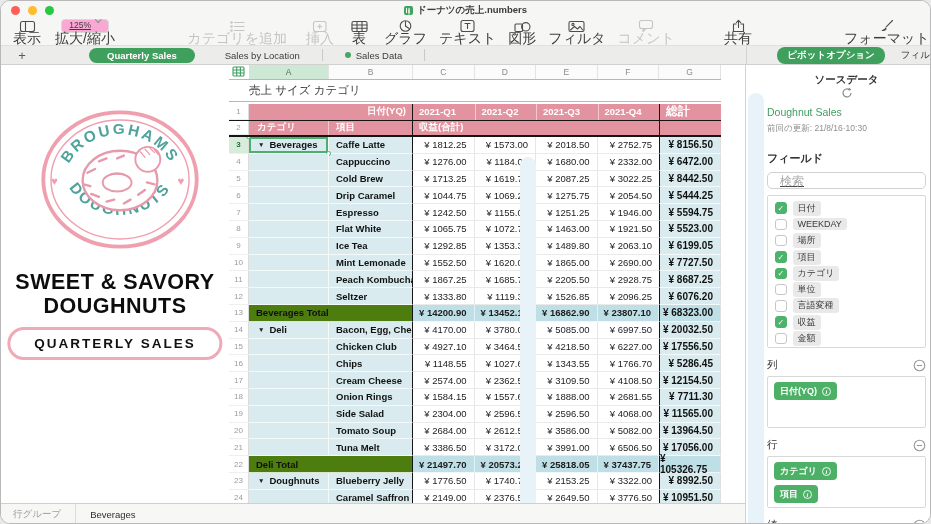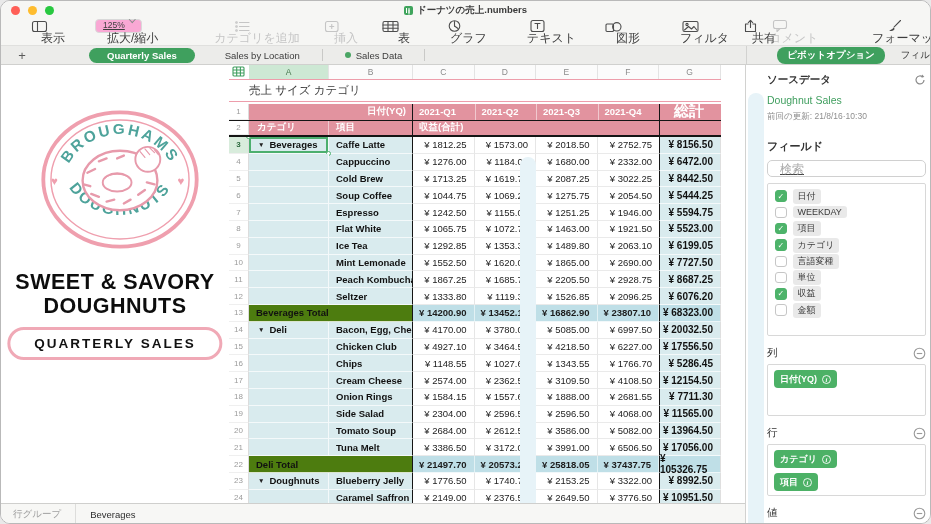--- a/index.html
+++ b/index.html
@@ -13,21 +13,21 @@
   .light.red{background:#ff5f57;}.light.yellow{background:#febc2e;}.light.green{background:#28c840;}
   .doctitle{position:absolute;left:0;right:0;top:3px;text-align:center;font-size:9.5px;font-weight:600;color:#3a3a3a;display:flex;justify-content:center;align-items:center;gap:4px;}
   .docicon{display:inline-block;width:9px;height:9px;background:#3fa45c;border-radius:2px;position:relative;}
   .docicon:after{content:"";position:absolute;left:2px;bottom:2px;width:1.5px;height:4px;background:#fff;box-shadow:2.5px 0 0 #fff, 2.5px 1.5px 0 #fff;height:5px;}
 
   
   .toolbar{position:relative;height:27px;background:#f6f6f4;}
   .tgroup{position:absolute;top:1px;display:flex;gap:14px;}
   .tbtn{display:flex;flex-direction:column;align-items:center;min-width:26px;}
   .tbtn .icn{height:14px;display:flex;align-items:center;justify-content:center;}
-  .tbtn .lbl{font-size:12px;color:#3d3d3d;line-height:10px;white-space:nowrap;margin-left:28px;}
+  .tbtn .lbl{font-size:14px;color:#3d3d3d;line-height:10px;white-space:nowrap;}
   .tbtn.dis .lbl{color:#c5c5c5;}
   .tbtn svg{stroke:#4d4d4d;fill:none;stroke-width:1.1;stroke-linecap:round;stroke-linejoin:round;}
   .tbtn.dis svg{stroke:#c5c5c5;}
   .zoompill{height:14px;background:#f9a8d4;border:1px solid #d9d9d9;border-radius:4px;padding:0 7px;display:flex;align-items:flex-start;gap:5px;font-size:8.5px;color:#3d3d3d;text-decoration:underline;}
   .chev{width:4.5px;height:4.5px;border-right:1.2px solid #8a8a8a;border-bottom:1.2px solid #8a8a8a;transform:rotate(45deg);margin-top:-3px;}
   .selbg{background:#e2e2e0;border-radius:4px;padding:1px 5px;}
 
   
   .tabbar{position:relative;height:20px;background:#ececea;border-top:1px solid #e0e0de;border-bottom:1px solid #d0d0ce;}
   .addtab{position:absolute;left:10px;top:0;width:22px;height:100%;display:flex;align-items:center;justify-content:center;font-size:13px;color:#5a5a5a;}
@@ -59,21 +59,21 @@
   .ca{width:80px;}.cb{width:84px;}.cq{width:61.5px;}.cG{width:62px;}.cg{width:20px;}.cab{width:164px;}.cspan{width:246px;}
   .gut{display:flex;align-items:center;justify-content:center;font-size:8px;color:#9b9b9b;background:#fff;border-right:1px solid #dcdcdc;border-bottom:1px solid #efefef;}
   .gut.gutsel{background:#d8ecdc;color:#2e6b40;font-weight:bold;}
   .trow.head1,.trow.head2{height:16.5px;background:#e2939f;}
   .trow.head1{border-bottom:1.5px solid #151515;}
   .trow.head2{border-bottom:2px solid #151515;}
   .head1 .gut,.head2 .gut{background:#fff;}
   .datehead{display:flex;align-items:center;justify-content:flex-end;padding-right:6px;color:#fff;font-weight:bold;font-size:9.5px;border-right:1.2px solid #151515;}
   .qhead{display:flex;align-items:center;padding-left:6px;color:#fff;font-weight:bold;font-size:9.5px;}
   .qhead + .qhead{border-left:1px solid rgba(255,255,255,.5);}
-  .ghead{display:flex;align-items:center;padding-left:14px;color:#fff;font-weight:bold;font-size:15px;border-left:1.2px solid #151515;}
+  .ghead{display:flex;align-items:center;padding-left:6px;color:#fff;font-weight:bold;font-size:12px;border-left:1.2px solid #151515;}
   .h2a{display:flex;align-items:center;padding-left:8px;color:#fff;font-weight:bold;font-size:9.5px;border-right:1px solid rgba(255,255,255,.5);}
   .h2b{display:flex;align-items:center;padding-left:7px;color:#fff;font-weight:bold;font-size:9.5px;border-right:1.2px solid #151515;}
   .h2v{display:flex;align-items:center;padding-left:6px;color:#fff;font-weight:bold;font-size:9.5px;}
   .h2g{border-left:1.2px solid #151515;}
   .rows{height:366px;overflow:hidden;}
   .trow.rdata{height:16.8px;}
   .acell{display:flex;align-items:center;padding-left:9px;font-weight:bold;font-size:9.5px;color:#111;background:#d9ebee;border-right:1px solid rgba(255,255,255,.7);border-bottom:1px solid rgba(255,255,255,.7);position:relative;}
   .disc{font-size:6.5px;margin-right:5px;color:#222;}
   .bcell{display:flex;align-items:center;padding-left:7px;font-weight:bold;font-size:9.5px;color:#111;background:#d9ebee;border-right:1.2px solid #151515;border-bottom:1px solid rgba(255,255,255,.7);white-space:nowrap;overflow:hidden;}
   .vcell{display:flex;align-items:center;justify-content:flex-end;padding-right:7px;font-size:9.5px;color:#1c1c1c;background:#fff;border-right:1px solid #e6e6e6;border-bottom:1px solid #eaeaea;}
@@ -89,21 +89,21 @@
   
   .statusbar{position:absolute;left:0;top:502px;width:744px;height:22px;background:#f7f7f5;border-top:1px solid #cfcfcd;display:flex;align-items:center;}
   .rowgroup{margin-left:12px;font-size:9.5px;color:#a2a2a2;}
   .statsep{margin-left:14px;width:1px;height:21px;background:#dddddb;}
   .crumb{margin-left:14px;font-size:9.5px;color:#2f2f2f;}
 
   
   .panel{position:absolute;left:744px;top:64px;width:187px;height:460px;background:#fff;border-left:1px solid #d2d2d0;}
   .panelstrip{position:absolute;left:747px;top:92px;width:16px;height:432px;background:#e7f3f8;border-radius:8px 8px 0 0;}
   .panelbody{position:absolute;left:766px;top:64px;width:159px;height:460px;overflow:hidden;}
-  .srcrow{display:flex;justify-content:space-between;align-items:center;margin-top:8px;}
+  .srcrow{display:flex;justify-content:space-between;align-items:center;margin-top:8px;flex-direction:column;}
   .srctitle{font-size:10.5px;font-weight:bold;color:#333;}
   .srcname{margin-top:7px;font-size:10.5px;color:#3f9e5e;}
   .srcupdate{margin-top:5px;font-size:8.5px;color:#8e8e8e;}
   .fieldstitle{margin-top:16px;font-size:11px;font-weight:bold;color:#333;}
   .searchbox{margin-top:6px;height:17px;border:1px solid #d0d0d0;border-radius:5px;background:#fff;display:flex;align-items:center;padding:0 6px;gap:4px;}
   .searchbox input{border:none;outline:none;flex:1;font-size:12px;color:#444;font-family:inherit;background:transparent;text-decoration:underline;}
   .searchbox input::placeholder{color:#a8a8a8;}
   .fieldsbox{margin-top:6px;height:153px;border:1px solid #d8d8d8;border-radius:2px;background:#fff;padding:4px 0;overflow:hidden;}
   .frow{display:flex;align-items:center;height:16.3px;padding-left:7px;gap:6px;}
   .chk{width:11.5px;height:11.5px;border-radius:3px;border:1px solid #c6c6c6;background:#fff;color:#fff;font-size:8px;display:flex;align-items:center;justify-content:center;flex:0 0 auto;}
@@ -420,21 +420,21 @@
               <div class="cb bcell">Cold Brew</div>
               <div class="cq vcell">¥ 1713.25</div>
               <div class="cq vcell">¥ 1619.75</div>
               <div class="cq vcell">¥ 2087.25</div>
               <div class="cq vcell qlast">¥ 3022.25</div>
               <div class="cG gcell">¥ 8442.50</div>
             </div>
             <div class="trow rdata">
               <div class="cg gut">6</div>
               <div class="ca acell"></div>
-              <div class="cb bcell">Soup Coffee</div>
+              <div class="cb bcell">Drip Caramel</div>
               <div class="cq vcell">¥ 1044.75</div>
               <div class="cq vcell">¥ 1069.25</div>
               <div class="cq vcell">¥ 1275.75</div>
               <div class="cq vcell qlast">¥ 2054.50</div>
               <div class="cG gcell">¥ 5444.25</div>
             </div>
             <div class="trow rdata">
               <div class="cg gut">7</div>
               <div class="ca acell"></div>
               <div class="cb bcell">Espresso</div>
@@ -654,34 +654,38 @@
     <div class="fieldsbox">
         <div class="frow">
           <div class="chk on">✓</div>
           <div class="fpill">日付</div>
         </div>
         <div class="frow">
           <div class="chk"></div>
           <div class="fpill">WEEKDAY</div>
         </div>
         <div class="frow">
+          <div class="chk"></div>
+          <div class="fpill">場所</div>
+        </div>
+        <div class="frow">
           <div class="chk on">✓</div>
           <div class="fpill">項目</div>
         </div>
         <div class="frow">
           <div class="chk on">✓</div>
           <div class="fpill">カテゴリ</div>
         </div>
         <div class="frow">
           <div class="chk"></div>
+          <div class="fpill">単位</div>
+        </div>
+        <div class="frow">
+          <div class="chk"></div>
           <div class="fpill">言語変種</div>
-        </div>
-        <div class="frow">
-          <div class="chk"></div>
-          <div class="fpill">単位</div>
         </div>
         <div class="frow">
           <div class="chk on">✓</div>
           <div class="fpill">収益</div>
         </div>
         <div class="frow">
           <div class="chk"></div>
           <div class="fpill">金額</div>
         </div>
       </div>

